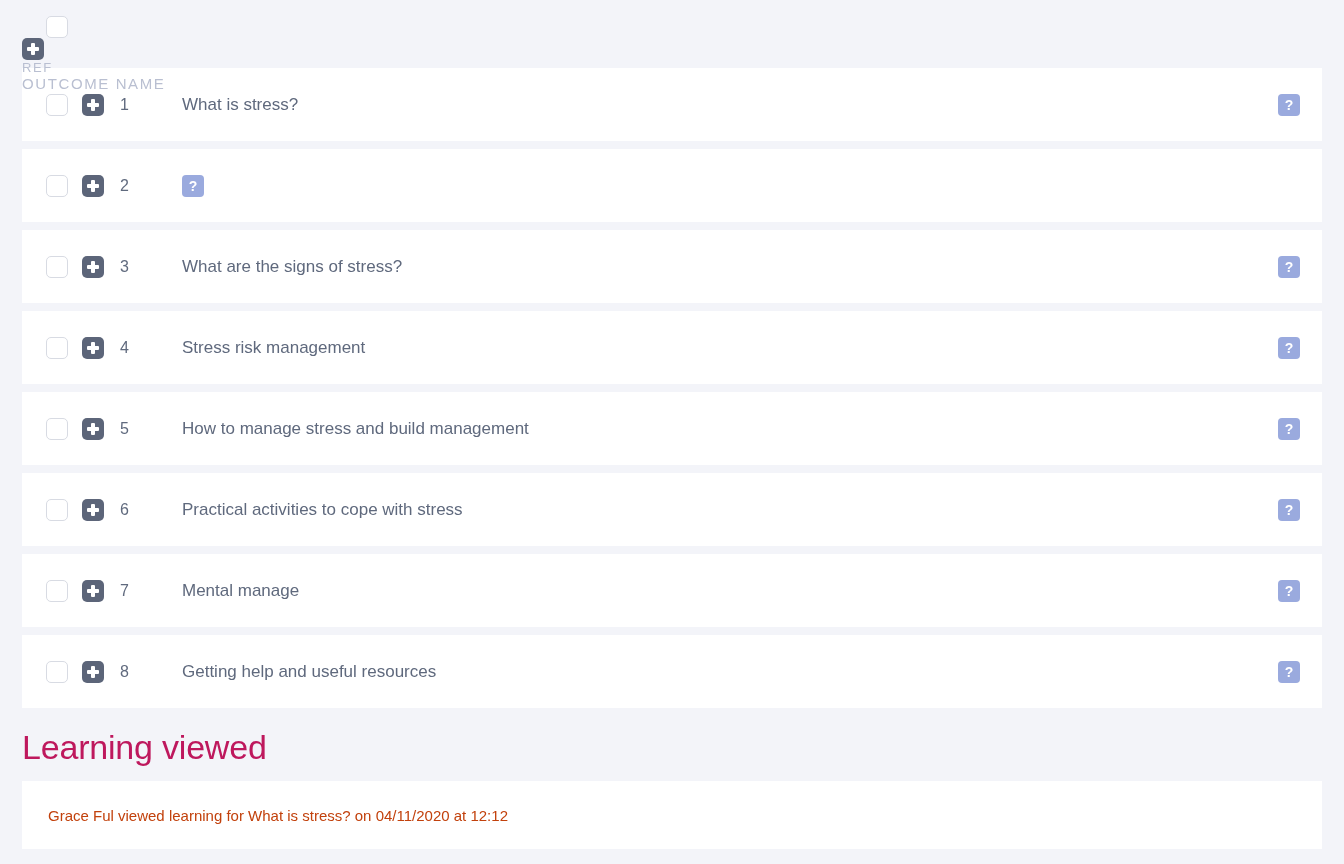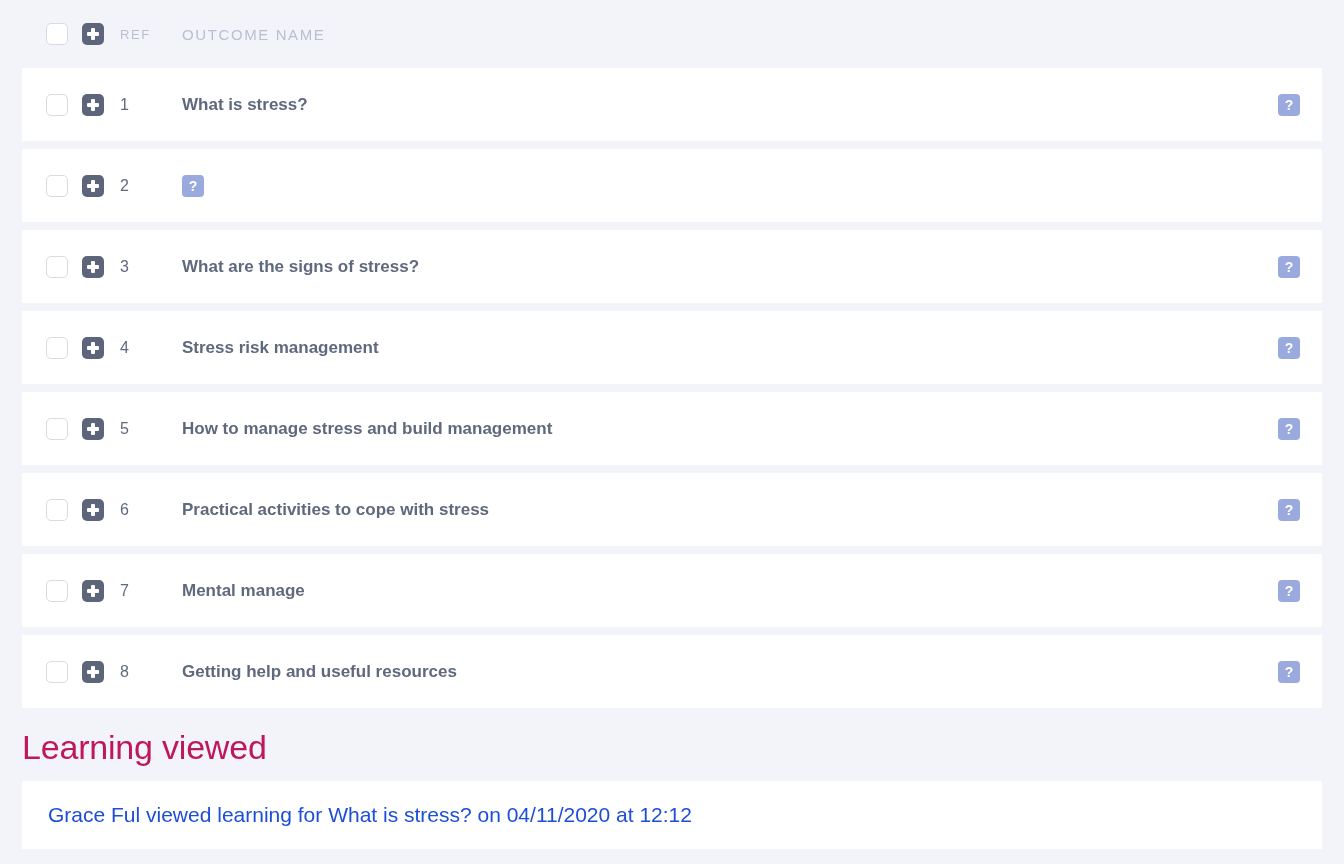--- a/index.html
+++ b/index.html
@@ -16,22 +16,23 @@
     width: 1344px;
     height: 864px;
     position: relative;
     background: #f3f4f9;
   }
 
   
   .table-header {
     height: 68px;
     display: flex;
-    align-items: center;
+    align-items: flex-start;
     padding: 16px 22px;
+    flex-direction: column;
   }
 
   .th-check-cell {
     width: 36px;
     display: flex;
     align-items: center;
     justify-content: flex-start;
     flex: 0 0 auto;
     margin-left: 24px;
   }
@@ -154,21 +155,21 @@
     flex: 0 0 auto;
     font-size: 16px;
     color: #606a7e;
     font-weight: 400;
   }
 
   .cell-name {
     flex: 1 1 auto;
     font-size: 17px;
     color: #5f697d;
-    font-weight: 700;
+    font-weight: 400;
   }
 
   .cell-help {
     flex: 0 0 auto;
     display: flex;
     align-items: center;
     justify-content: flex-end;
   }
 
   
@@ -185,22 +186,22 @@
 
   .viewed-card {
     background: #ffffff;
     height: 68px;
     display: flex;
     align-items: center;
     padding-left: 26px;
   }
 
   .viewed-text {
-    font-size: 21px;
-    color: #1d4ed8;
+    font-size: 15px;
+    color: #c2410c;
     font-weight: 400;
   }
 </style>
 </head>
 <body>
 
 <div class="page">
 
   <div class="table-header">
     <div class="th-check-cell">

